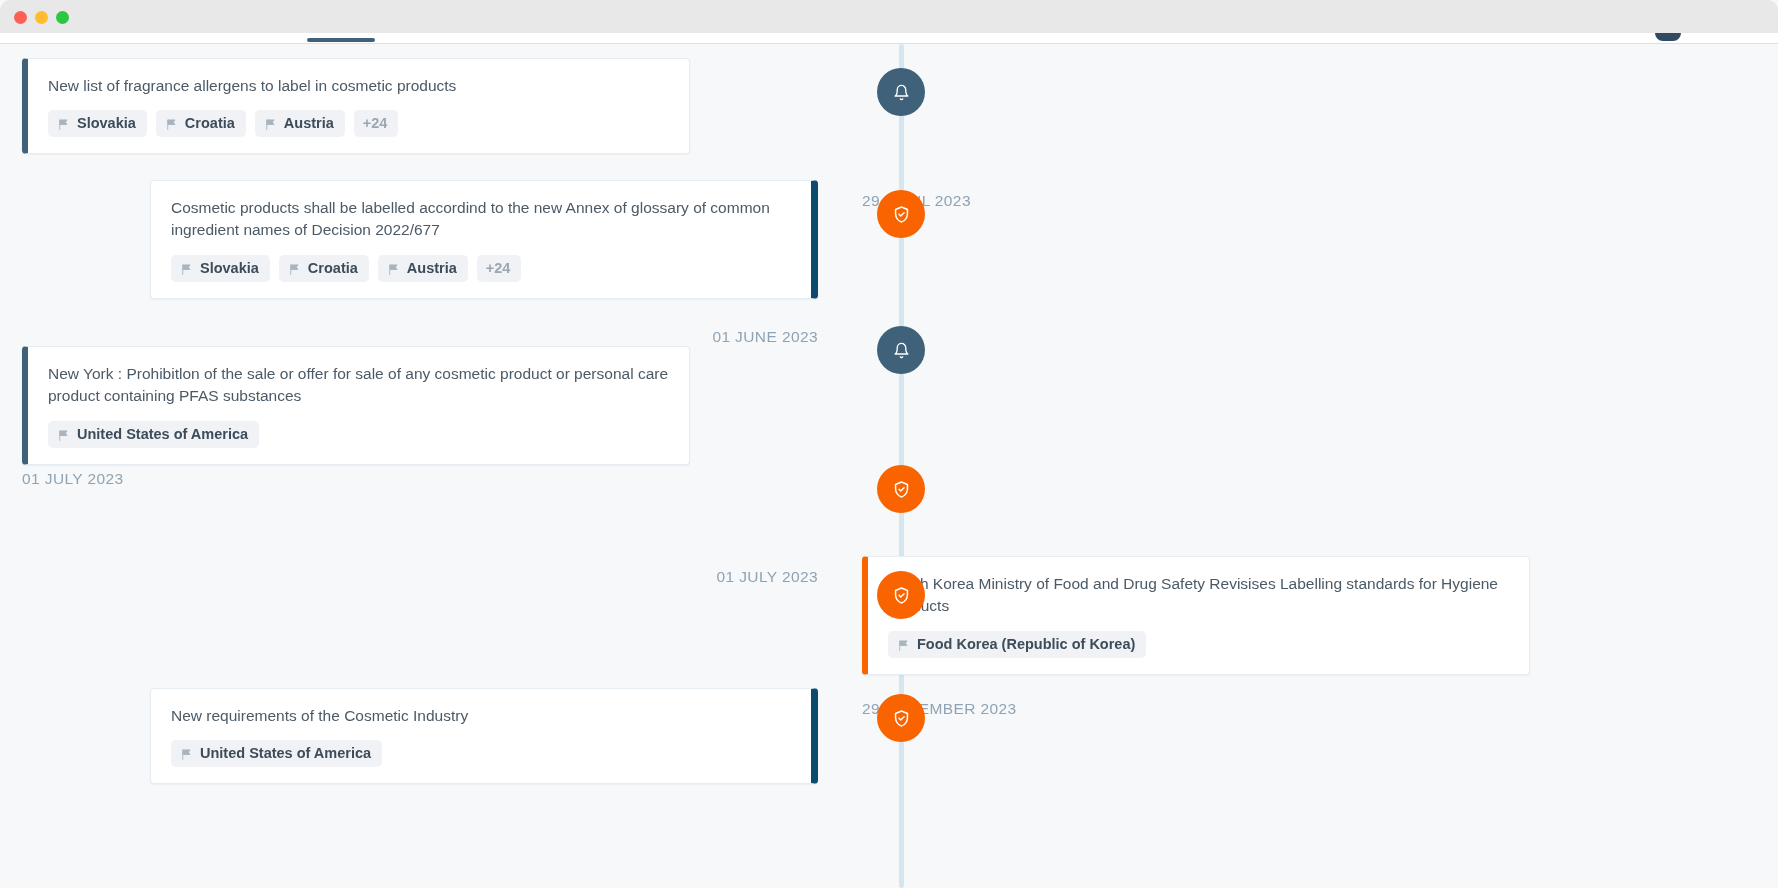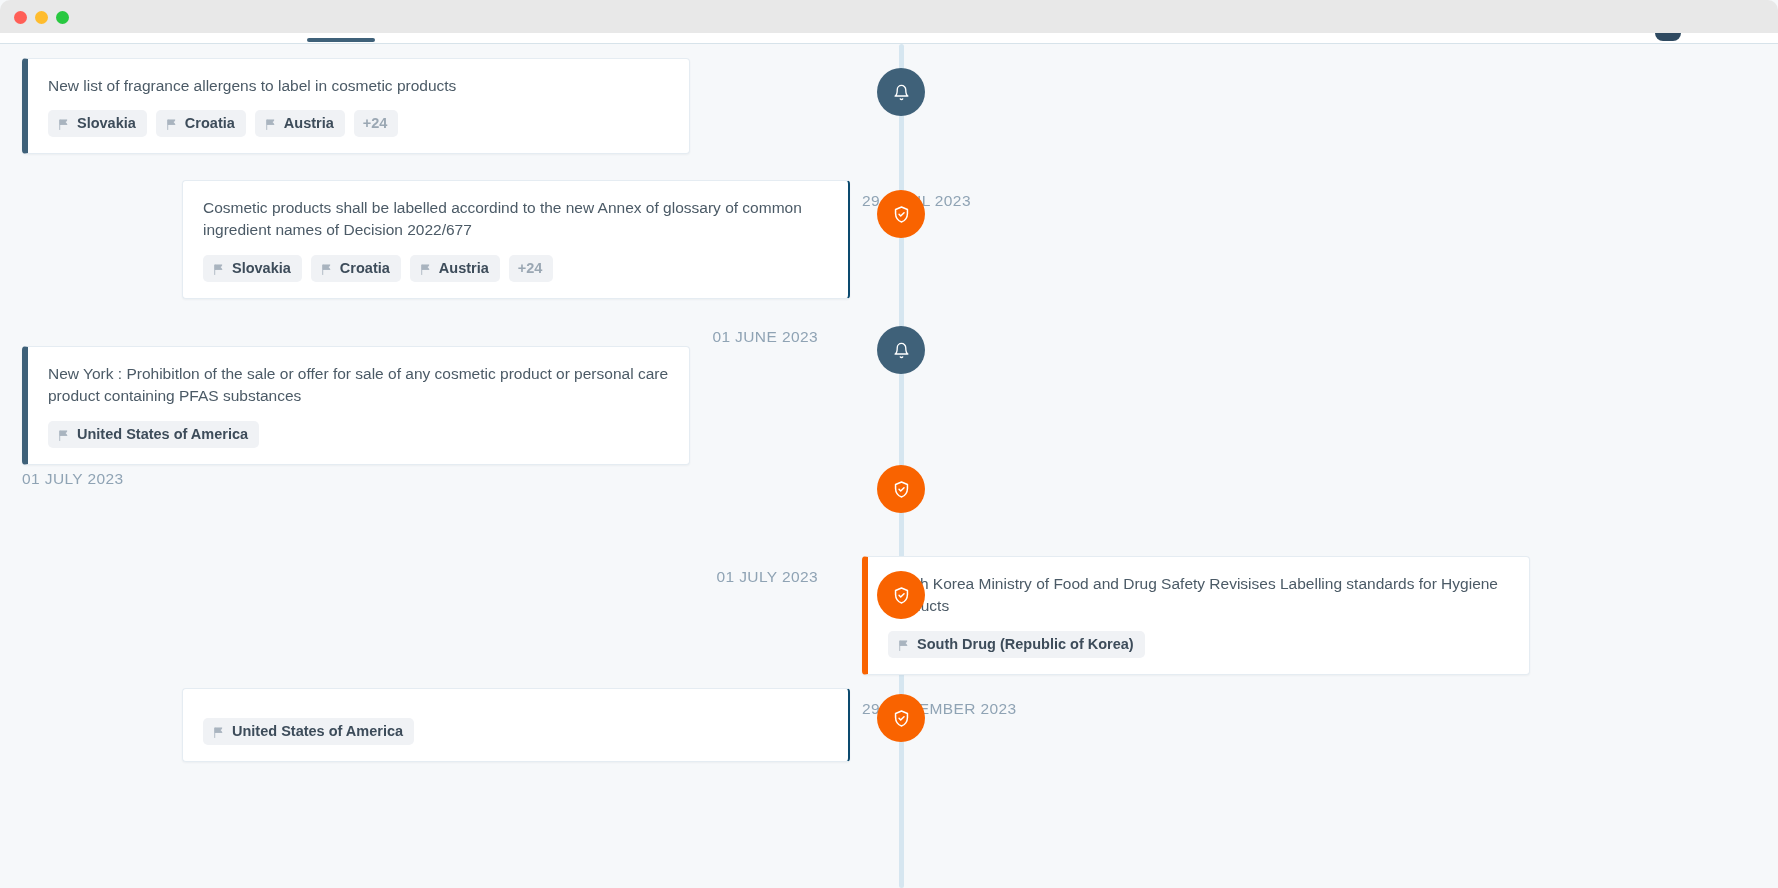--- a/index.html
+++ b/index.html
@@ -136,21 +136,21 @@
   .card {
     background: #ffffff;
     border: 1px solid #e5ecf2;
     border-radius: 5px;
     box-shadow: 0 1px 2px rgba(40,60,80,0.05);
     padding: 16px 20px 16px 20px;
     width: 100%;
     position: relative;
   }
   .card.accent-left  { border-left: 6px solid #3f6179; border-radius: 4px; }
-  .card.accent-right { border-right: 2px solid #0c4a6e; border-radius: 4px; margin-left: 32px; }
+  .card.accent-right { border-right: 7px solid #0c4a6e; border-radius: 4px; }
   .card.accent-left-orange { border-left: 6px solid #f96300; border-radius: 4px; }
 
   .card-text {
     font-size: 15.5px;
     line-height: 1.45;
     color: #4b5a66;
     font-family: "Liberation Sans", sans-serif;
     margin: 0 0 0 0;
   }
   .tags {
@@ -301,31 +301,32 @@
           <div class="col-right">
             <div class="card-wrap-right">
               <div class="card accent-left-orange">
                 <div class="card-text">South Korea Ministry of Food and Drug Safety Revisises  Labelling standards for Hygiene Products</div>
                 <div class="tags">
                   <span class="tag">
                     <span class="flag-ico"><svg width="13" height="13" viewBox="0 0 24 24" fill="#a9b4bf" stroke="#a9b4bf" stroke-width="1.6" stroke-linejoin="round">
                         <path d="M5 22V3"></path>
                         <path d="M5.5 3.5h13l-3 4.2 3 4.3h-13z"></path>
                       </svg></span>
-                    <span>South Drug (Republic of Korea)</span>
+                    <span>Food Korea (Republic of Korea)</span>
                   </span>
                 </div>
               </div>
             </div>
           </div>
         </div>
         <div class="row" style="top: 644px;">
           <div class="col-left">
             <div class="card-wrap-left">
               <div class="card accent-right">
+                <div class="card-text">New requirements of the Cosmetic Industry</div>
                 <div class="tags">
                   <span class="tag">
                     <span class="flag-ico"><svg width="13" height="13" viewBox="0 0 24 24" fill="#a9b4bf" stroke="#a9b4bf" stroke-width="1.6" stroke-linejoin="round">
                         <path d="M5 22V3"></path>
                         <path d="M5.5 3.5h13l-3 4.2 3 4.3h-13z"></path>
                       </svg></span>
                     <span>United States of America</span>
                   </span>
                 </div>
               </div>

